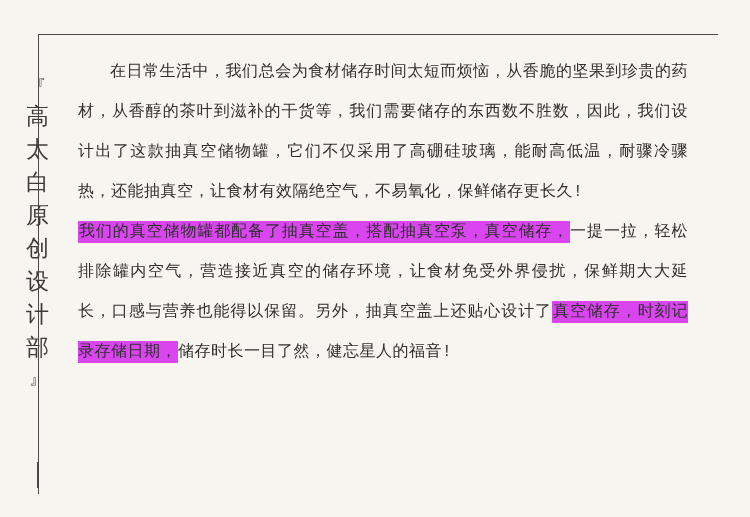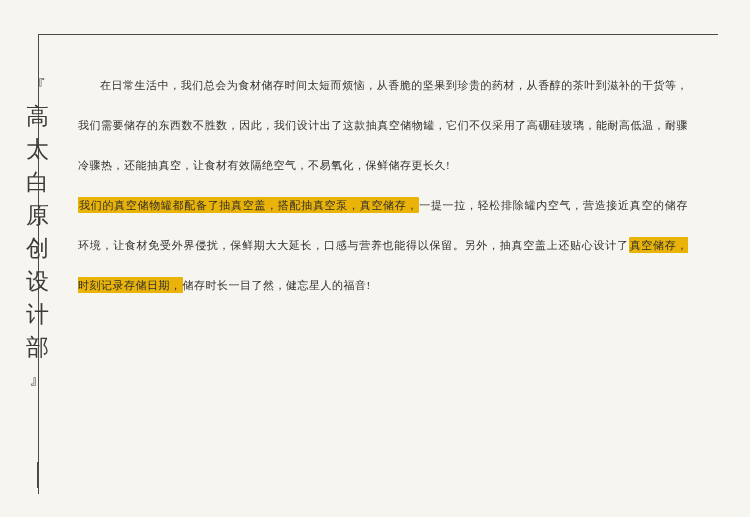--- a/index.html
+++ b/index.html
@@ -73,38 +73,38 @@
     top: 462px;
     width: 1px;
     height: 26px;
     background: #4a4a48;
   }
 
   
   .content {
     position: absolute;
     left: 78px;
-    top: 65px;
+    top: 52px;
     width: 610px;
     color: #2f2f2d;
-    font-size: 11px;
+    font-size: 16px;
     line-height: 40px;
     letter-spacing: 0.5px;
     text-align: justify;
-    font-family: Liberation Serif, serif;
+    font-family: Liberation Mono, monospace;
   }
   .para {
     margin: 0;
     text-indent: 2em;
   }
   .para.p2 {
     text-indent: 0;
   }
   .hl {
-    background: #eab308;
+    background: #d946ef;
     padding: 2px 1px;
     border-radius: 1px;
   }
 </style>
 </head>
 <body>
 
 <div class="page">
 
   <div class="frame-top"></div>

